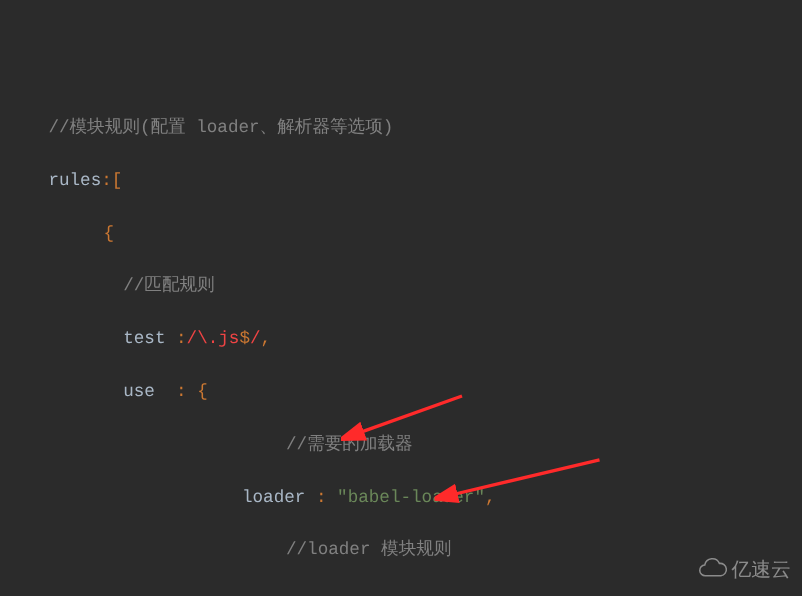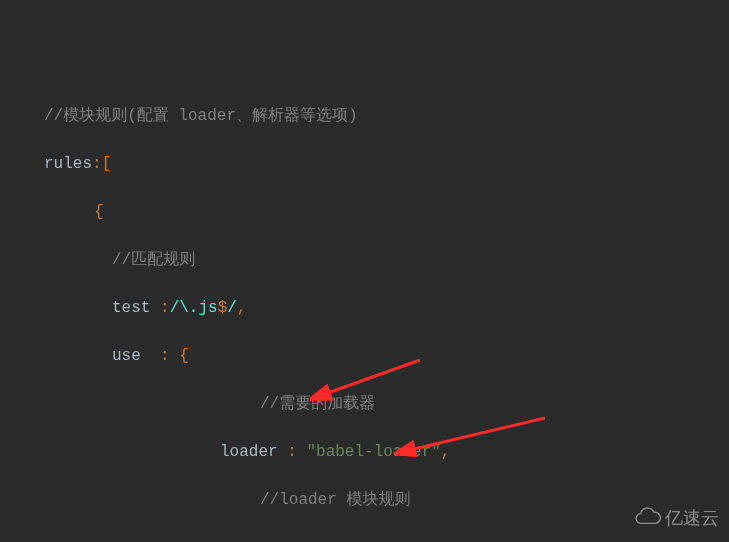--- a/index.html
+++ b/index.html
@@ -18,21 +18,21 @@
     }
     .line { padding-left: 16px; }
     .indent1 { padding-left: 44px; }
     .indent2 { padding-left: 94px; }
     .indent3 { padding-left: 112px; }
     .indent5 { padding-left: 220px; }
     .indent6 { padding-left: 260px; }
     .comment { color: #808080; }
     .prop { color: #a9b7c6; }
     .punct { color: #cc7832; }
-    .regex { color: #5eead4; }
+    .regex { color: #ef4444; }
     .regex-dollar { color: #cc7832; }
     .string { color: #6a8759; }
     .arrow {
       position: absolute;
       pointer-events: none;
     }
     .watermark {
       position: absolute;
       right: 10px;
       bottom: 10px;

